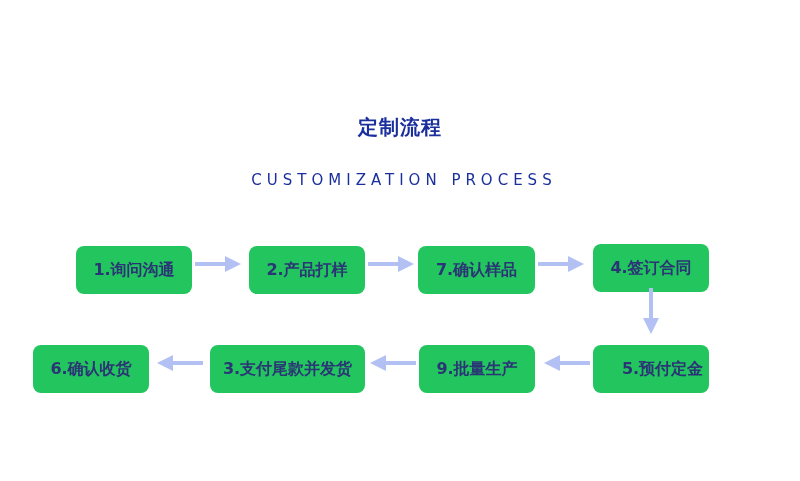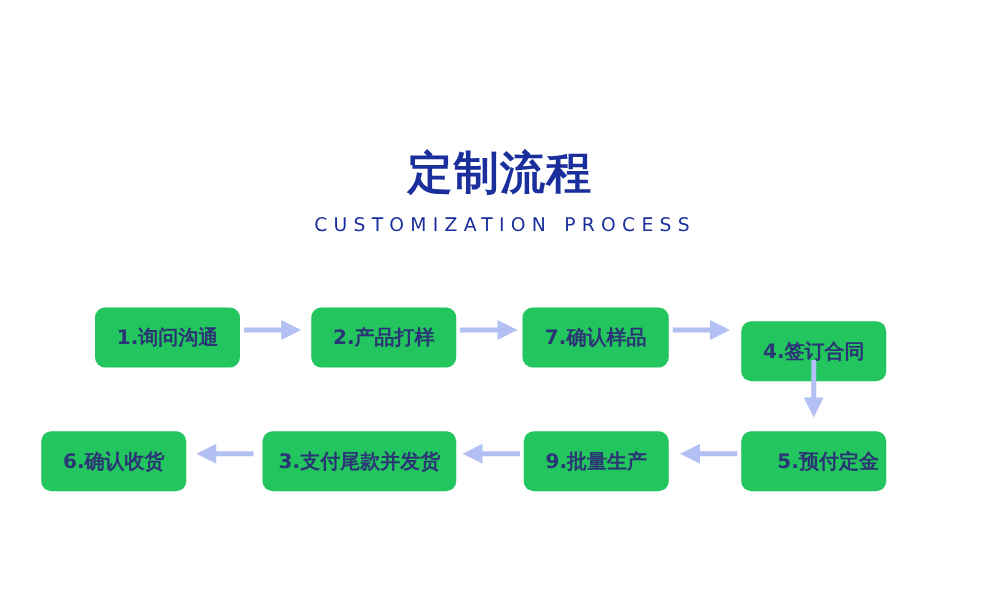--- a/index.html
+++ b/index.html
@@ -1,31 +1,31 @@
 <!DOCTYPE html>
 <html><head>
 <meta charset="utf-8">
 <style>
   html, body { margin:0; padding:0; }
   body { width:800px; height:481px; background:#ffffff; position:relative; overflow:hidden; font-family:"DejaVu Sans", sans-serif; }
-  .title { position:absolute; left:0; width:800px; top:114px; text-align:center; font-size:36px; font-weight:bold; color:#1a2f9c; letter-spacing:1px; }
+  .title { position:absolute; left:0; width:800px; top:114px; text-align:center; font-size:20px; font-weight:bold; color:#1a2f9c; letter-spacing:1px; }
   .subtitle { position:absolute; left:0; width:800px; top:171px; text-align:center; font-size:15px; color:#1a2f9c; letter-spacing:5px; font-family:"DejaVu Sans", sans-serif; padding-left:4px; }
   .step { position:absolute; height:48px; background:#22c55e; border-radius:8px; color:#2b3475; font-size:16px; display:flex; align-items:center; justify-content:center; box-sizing:border-box; white-space:nowrap;font-weight:bold; }
   .arrow { position:absolute; }
 </style>
 </head>
 <body>
 
 <div class="title">定制流程</div>
 <div class="subtitle">CUSTOMIZATION PROCESS</div>
 
 <div class="step" style="left:76px; top:246px; width:116px;">1.询问沟通</div>
 <div class="step" style="left:249px; top:246px; width:116px;">2.产品打样</div>
 <div class="step" style="left:418px; top:246px; width:117px;">7.确认样品</div>
-<div class="step" style="left:593px; top:257px; width:116px;">4.签订合同</div>
+<div class="step" style="left:593px; top:244px; width:116px;">4.签订合同</div>
 
 <div class="step" style="left:593px; top:345px; width:116px;padding-left:23px;">5.预付定金</div>
 <div class="step" style="left:419px; top:345px; width:116px;">9.批量生产</div>
 <div class="step" style="left:210px; top:345px; width:155px;">3.支付尾款并发货</div>
 <div class="step" style="left:33px; top:345px; width:116px;">6.确认收货</div>
 
 <svg class="arrow" style="left:195px; top:255px;" width="48" height="18" viewBox="0 0 48 18">
   <rect x="0" y="7" width="32" height="4" fill="#b3c0f3"></rect>
   <polygon points="30,1 46,9 30,17" fill="#b3c0f3"></polygon>
 </svg>

